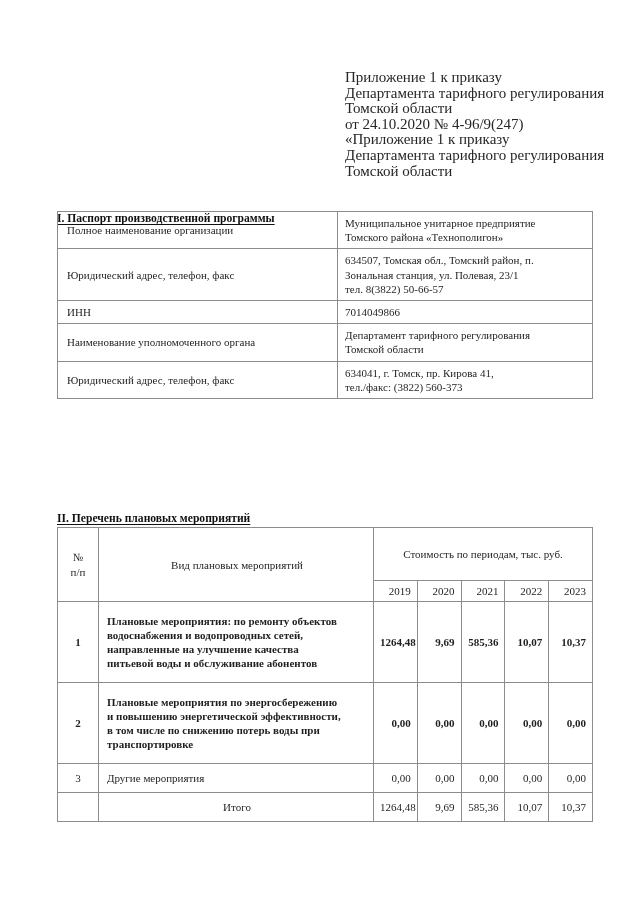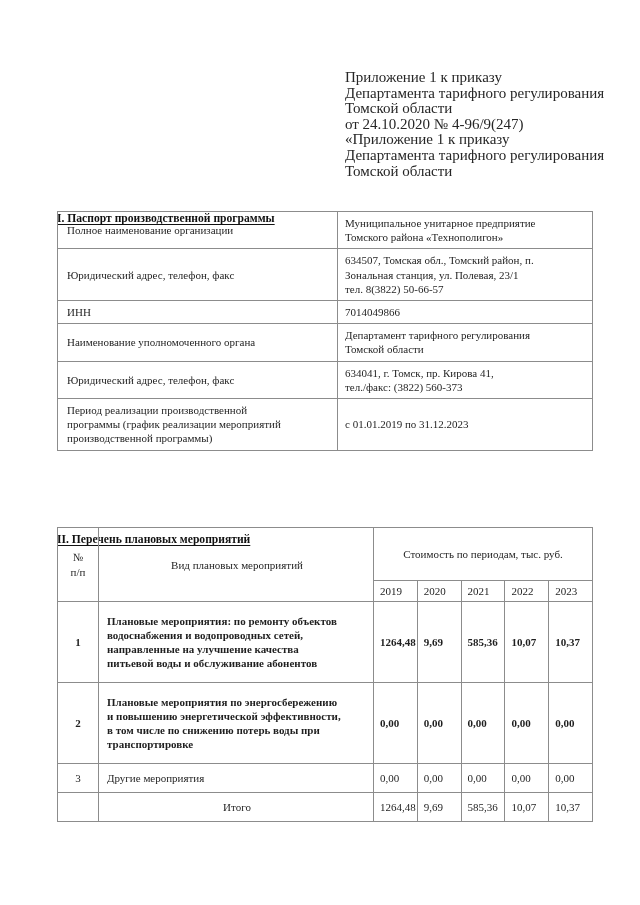--- a/index.html
+++ b/index.html
@@ -43,21 +43,21 @@
     left: 57px;
     font-weight: bold;
     font-size: 11.6px;
     line-height: 14px;
     text-decoration: underline;
     text-underline-offset: 2px;
     color: #111;
     white-space: nowrap;
   }
   #heading-1 { top: 212px; text-decoration: underline; }
-  #heading-2 { top: 512px; margin-top: 21px; }
+  #heading-2 { top: 512px; }
 
   
   table.doc-table {
     position: absolute;
     border-collapse: collapse;
     table-layout: fixed;
     font-size: 11px;
     color: #1f1f1f;
     padding-left: 12px;
   }
@@ -96,21 +96,21 @@
     text-align: center;
   }
   #table-measures td.desc {
     width: 260px;
     text-align: left;
     padding-left: 8px;
   }
   #table-measures td.year-head,
   #table-measures td.money {
     width: 49.6px;
-    text-align: left;
+    text-align: right;
   }
   #table-measures td.group-head {
     text-align: center;
     height: 46px;
   }
   #table-measures td.total-label {
     text-align: center;
   }
   .row-tall td { height: 74px; font-weight: bold; }
   .row-short td { height: 22px; }
@@ -147,24 +147,20 @@
         <td class="value">7014049866</td>
       </tr>
       <tr>
         <td class="label">Наименование уполномоченного органа</td>
         <td class="value">Департамент тарифного регулирования<br>Томской области</td>
       </tr>
       <tr>
         <td class="label">Юридический адрес, телефон, факс</td>
         <td class="value">634041, г. Томск, пр. Кирова 41,<br>тел./факс: (3822) 560-373</td>
       </tr>
-      <tr>
-        <td class="label">Период реализации производственной<br>программы (график реализации мероприятий<br>производственной программы)</td>
-        <td class="value">с 01.01.2019 по 31.12.2023</td>
-      </tr>
     </tbody>
   </table>
 
   <div class="section-heading" id="heading-2">II. Перечень плановых мероприятий</div>
 
   <table class="doc-table" id="table-measures">
     <tbody>
       <tr>
         <td class="num" rowspan="2">№<br>п/п</td>
         <td class="desc group-head" rowspan="2" style="text-align:center">Вид плановых мероприятий</td>

